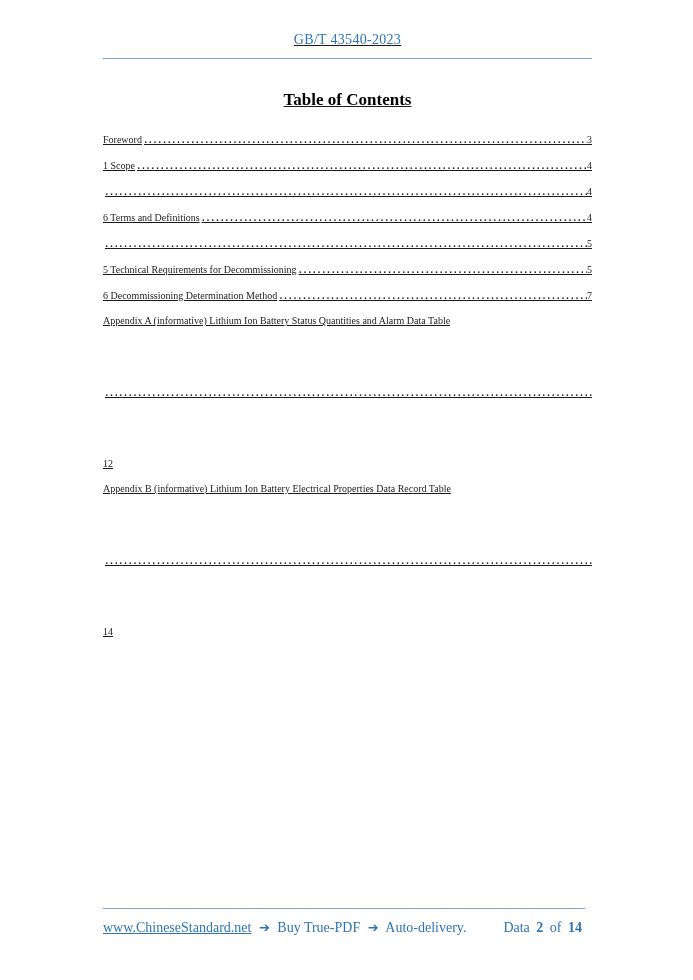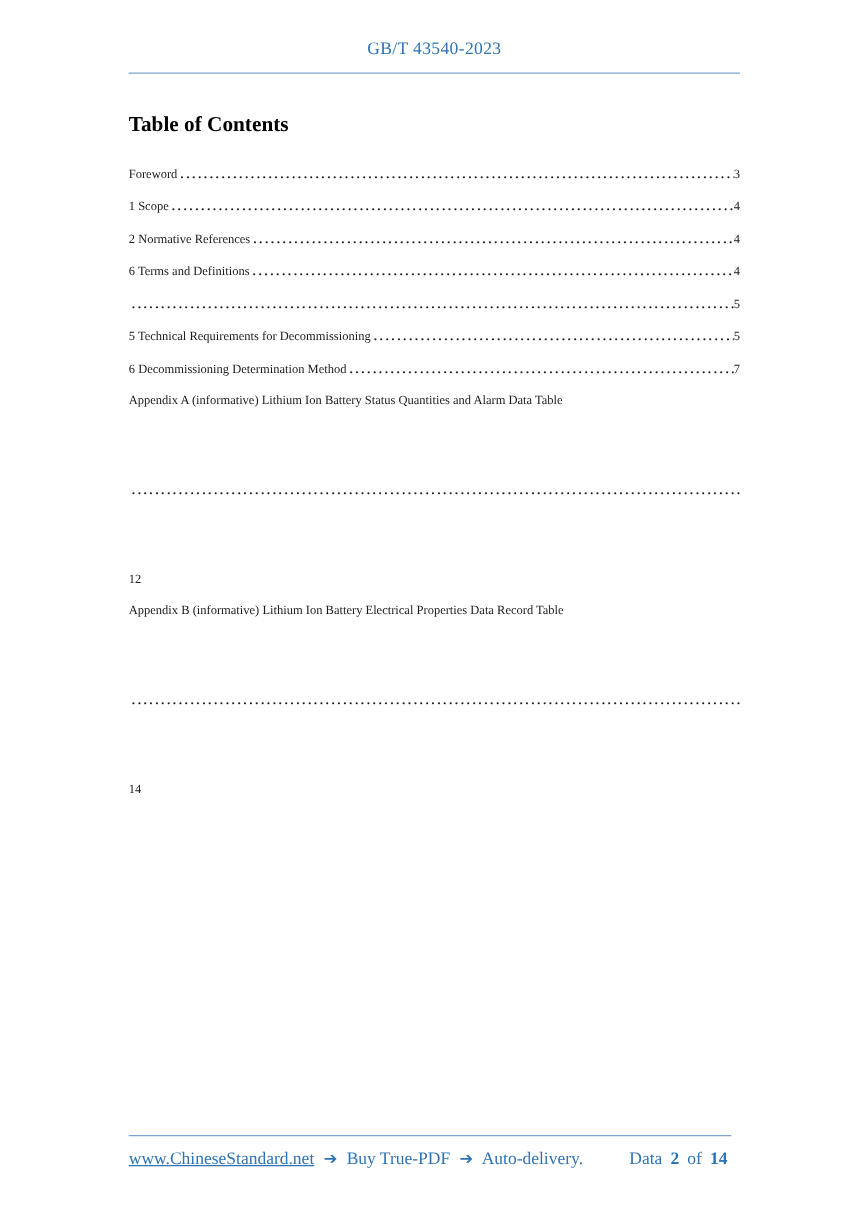--- a/index.html
+++ b/index.html
@@ -14,37 +14,39 @@
     height: 980px;
     position: relative;
     overflow: hidden;
     font-family: "Liberation Serif", "DejaVu Serif", serif;
     color: var(--ink);
   }
   .page {
     position: absolute;
     inset: 0;
     padding: 0 101px 0 103px;
+    text-decoration: underline;
   }
   
   .doc-header {
     padding-top: 30px;
     padding-bottom: 10px;
     border-bottom: 1px solid var(--rule);
     text-align: center;
   }
   .doc-number {
     font-size: 14px;
     line-height: 14px;
     color: var(--blue);
     letter-spacing: 0.3px;
   }
   
   .toc-title {
     margin-top: 32px;
+    text-align: center;
     font-size: 17px;
     line-height: 18px;
     font-weight: bold;
     color: #000000;
   }
   
   .toc-list {
     margin-top: 18px;
   }
   .toc-entry {
@@ -131,21 +133,20 @@
     <span class="toc-label">Foreword</span>
     <span class="toc-leader"></span>
     <span class="toc-page">3</span>
   </div>
       <div class="toc-entry">
     <span class="toc-label">1 Scope</span>
     <span class="toc-leader"></span>
     <span class="toc-page">4</span>
   </div>
       <div class="toc-entry">
-    <span class="toc-label">2 Normative References</span>
     <span class="toc-leader"></span>
     <span class="toc-page">4</span>
   </div>
       <div class="toc-entry">
     <span class="toc-label">6 Terms and Definitions</span>
     <span class="toc-leader"></span>
     <span class="toc-page">4</span>
   </div>
       <div class="toc-entry">
     <span class="toc-leader"></span>

